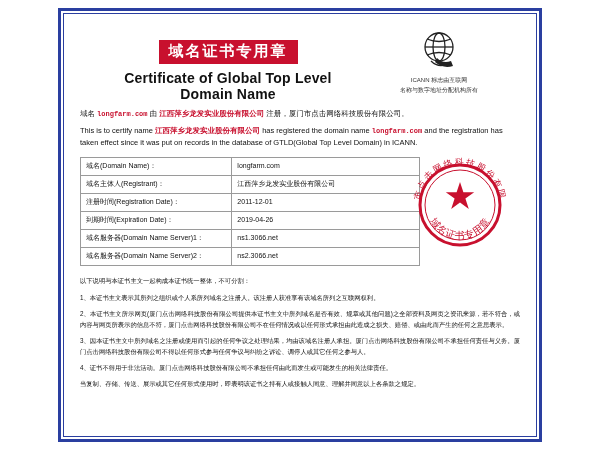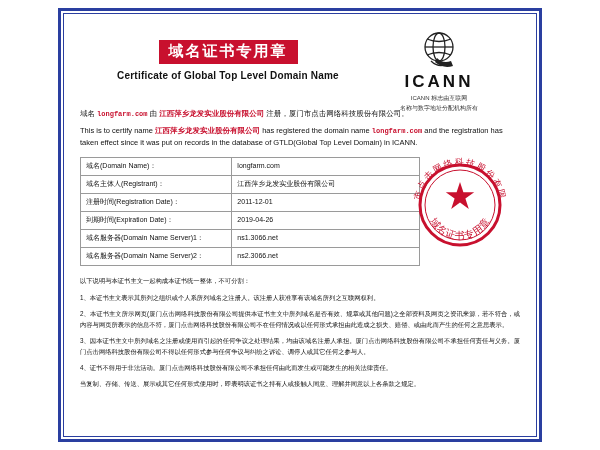--- a/index.html
+++ b/index.html
@@ -47,21 +47,21 @@
     background:#c8102e;
     color:#ffffff;
     font-size:15px;
     font-weight:bold;
     letter-spacing:2px;
     padding:3px 10px 4px 10px;
     line-height:1.1;
   }
   .title-en{
     margin-top:6px;
-    font-size:10px;
+    font-size:14px;
     color:#111;
     font-weight:bold;
     letter-spacing:.2px;
   }
   .icann-block{
     position:absolute;right:6px;top:2px;width:150px;text-align:center;
   }
   .globe{
     display:block;margin:0 auto;
   }
@@ -143,21 +143,20 @@
               <ellipse cx="22" cy="19" rx="14" ry="14"></ellipse>
               <ellipse cx="22" cy="19" rx="6" ry="14"></ellipse>
               <line x1="8" y1="19" x2="36" y2="19"></line>
               <path d="M10 11 Q22 16 34 11"></path>
               <path d="M10 27 Q22 22 34 27"></path>
               <path d="M14 33 Q22 41 33 35"></path>
             </g>
             <path d="M20 30 Q26 36 34 33 L36 38 Q26 41 18 34 Z" fill="#222"></path>
           </svg>
         </span>
-        <div class="icann-name">ICANN</div>
         <div class="icann-sub">ICANN 标志由互联网</div>
         <div class="icann-sub">名称与数字地址分配机构所有</div>
       </div>
     </div>
 
     <div class="intro">
       <span class="ln">
         <span>域名</span>
         <span class="mono red">longfarm.com</span>
         <span>由</span>

